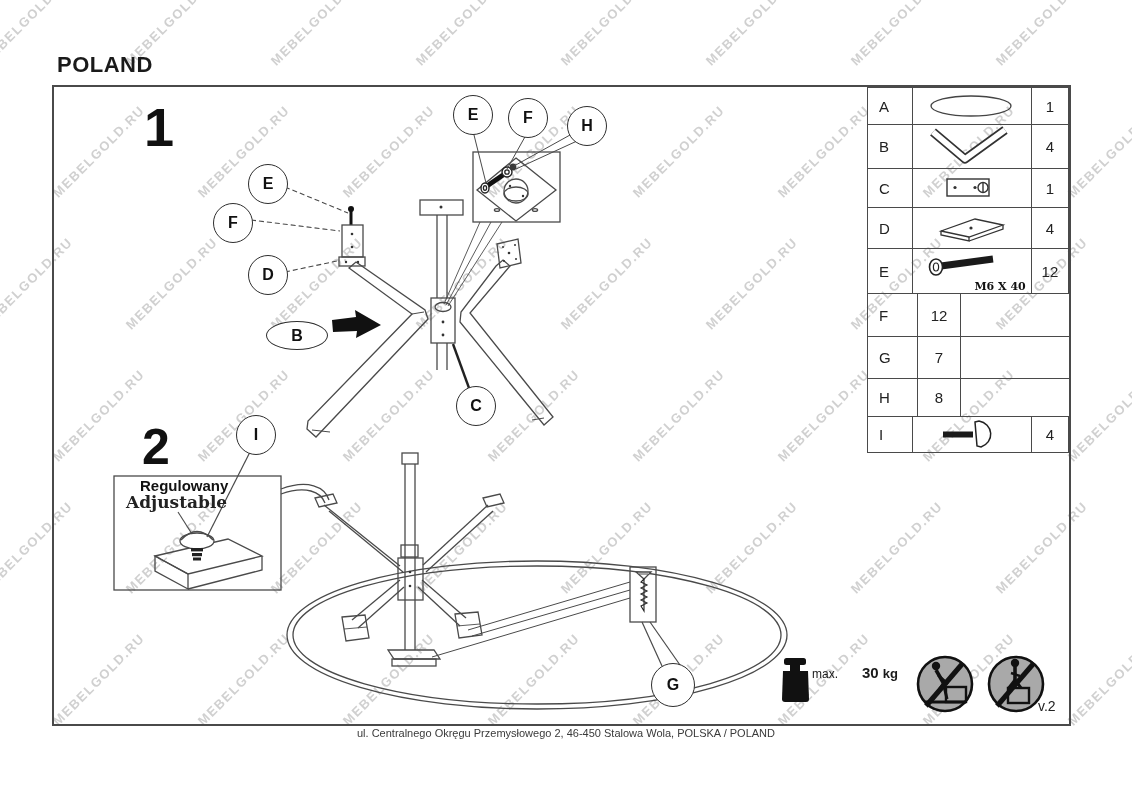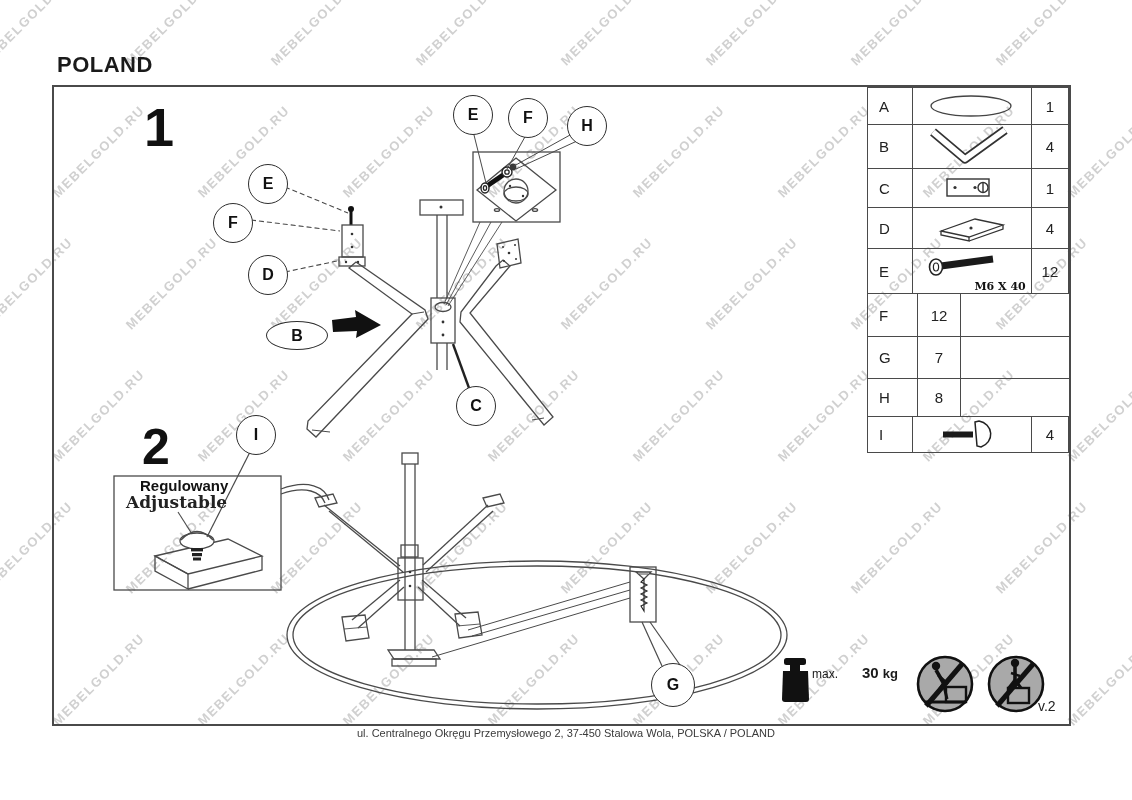--- a/index.html
+++ b/index.html
@@ -374,16 +374,16 @@
     </div>
   </div>
 
   <div class="maxload">
     <span class="max-prefix">max.</span><span class="max-value">30</span><span class="max-unit">kg</span>
   </div>
 
   <div class="version">v.2</div>
 
   <div class="footer">
-    <div>ul. Centralnego Okręgu Przemysłowego 2, 37-450 Stalowa Wola, POLSKA / POLAND</div>
+    <div>ul. Centralnego Okręgu Przemysłowego 2, 46-450 Stalowa Wola, POLSKA / POLAND</div>
   </div>
 
 </div>
 
 </body></html>

